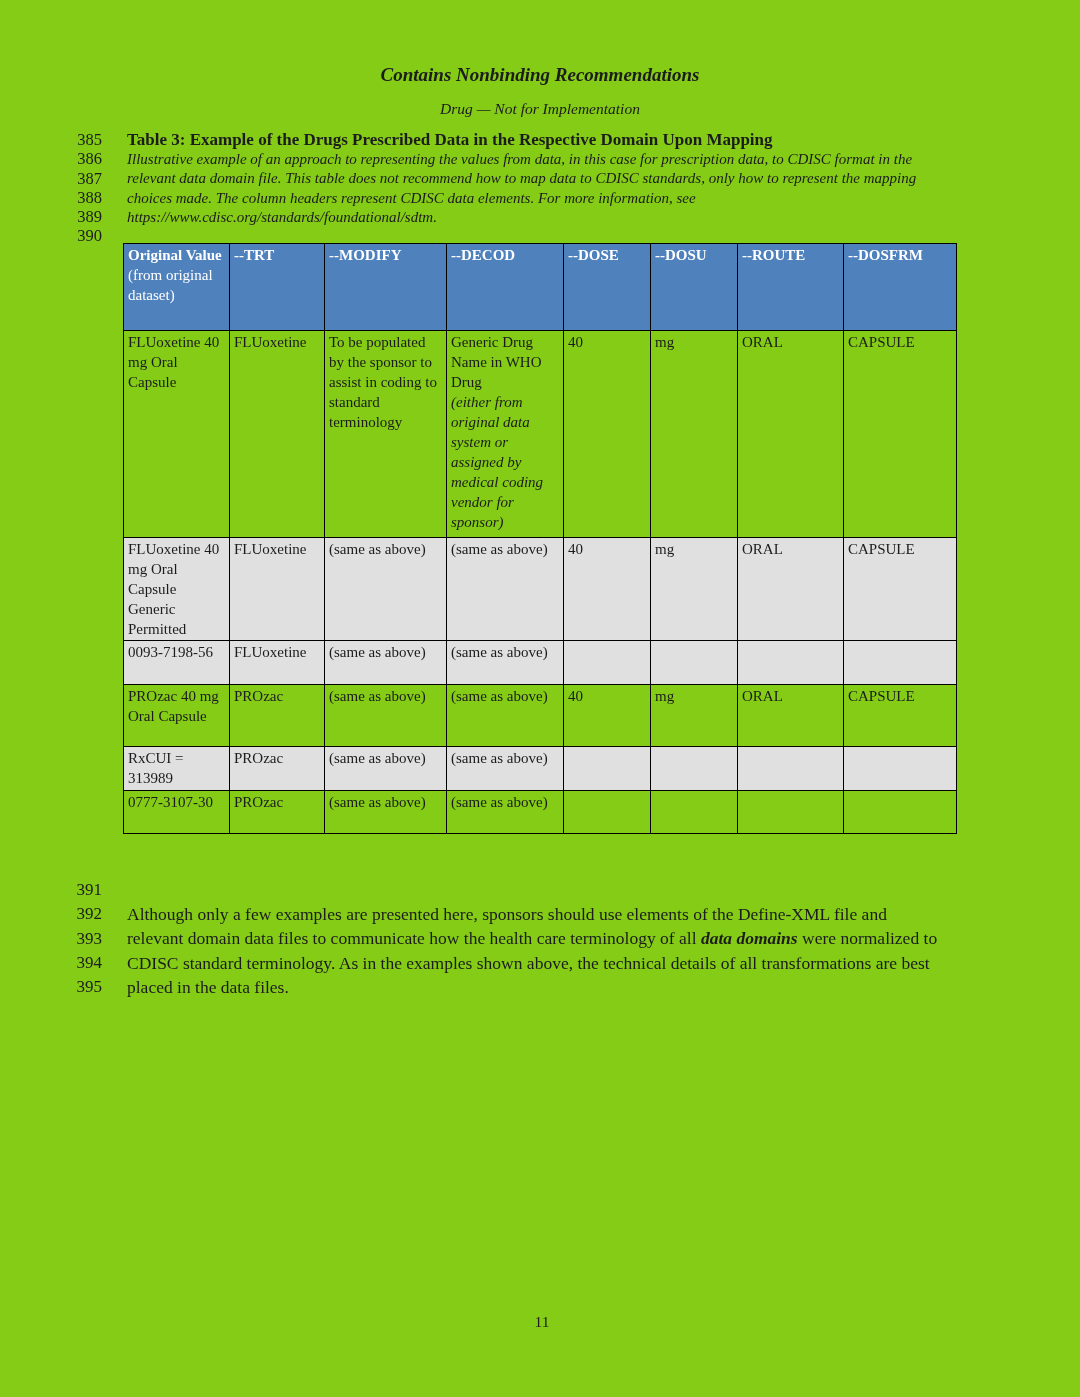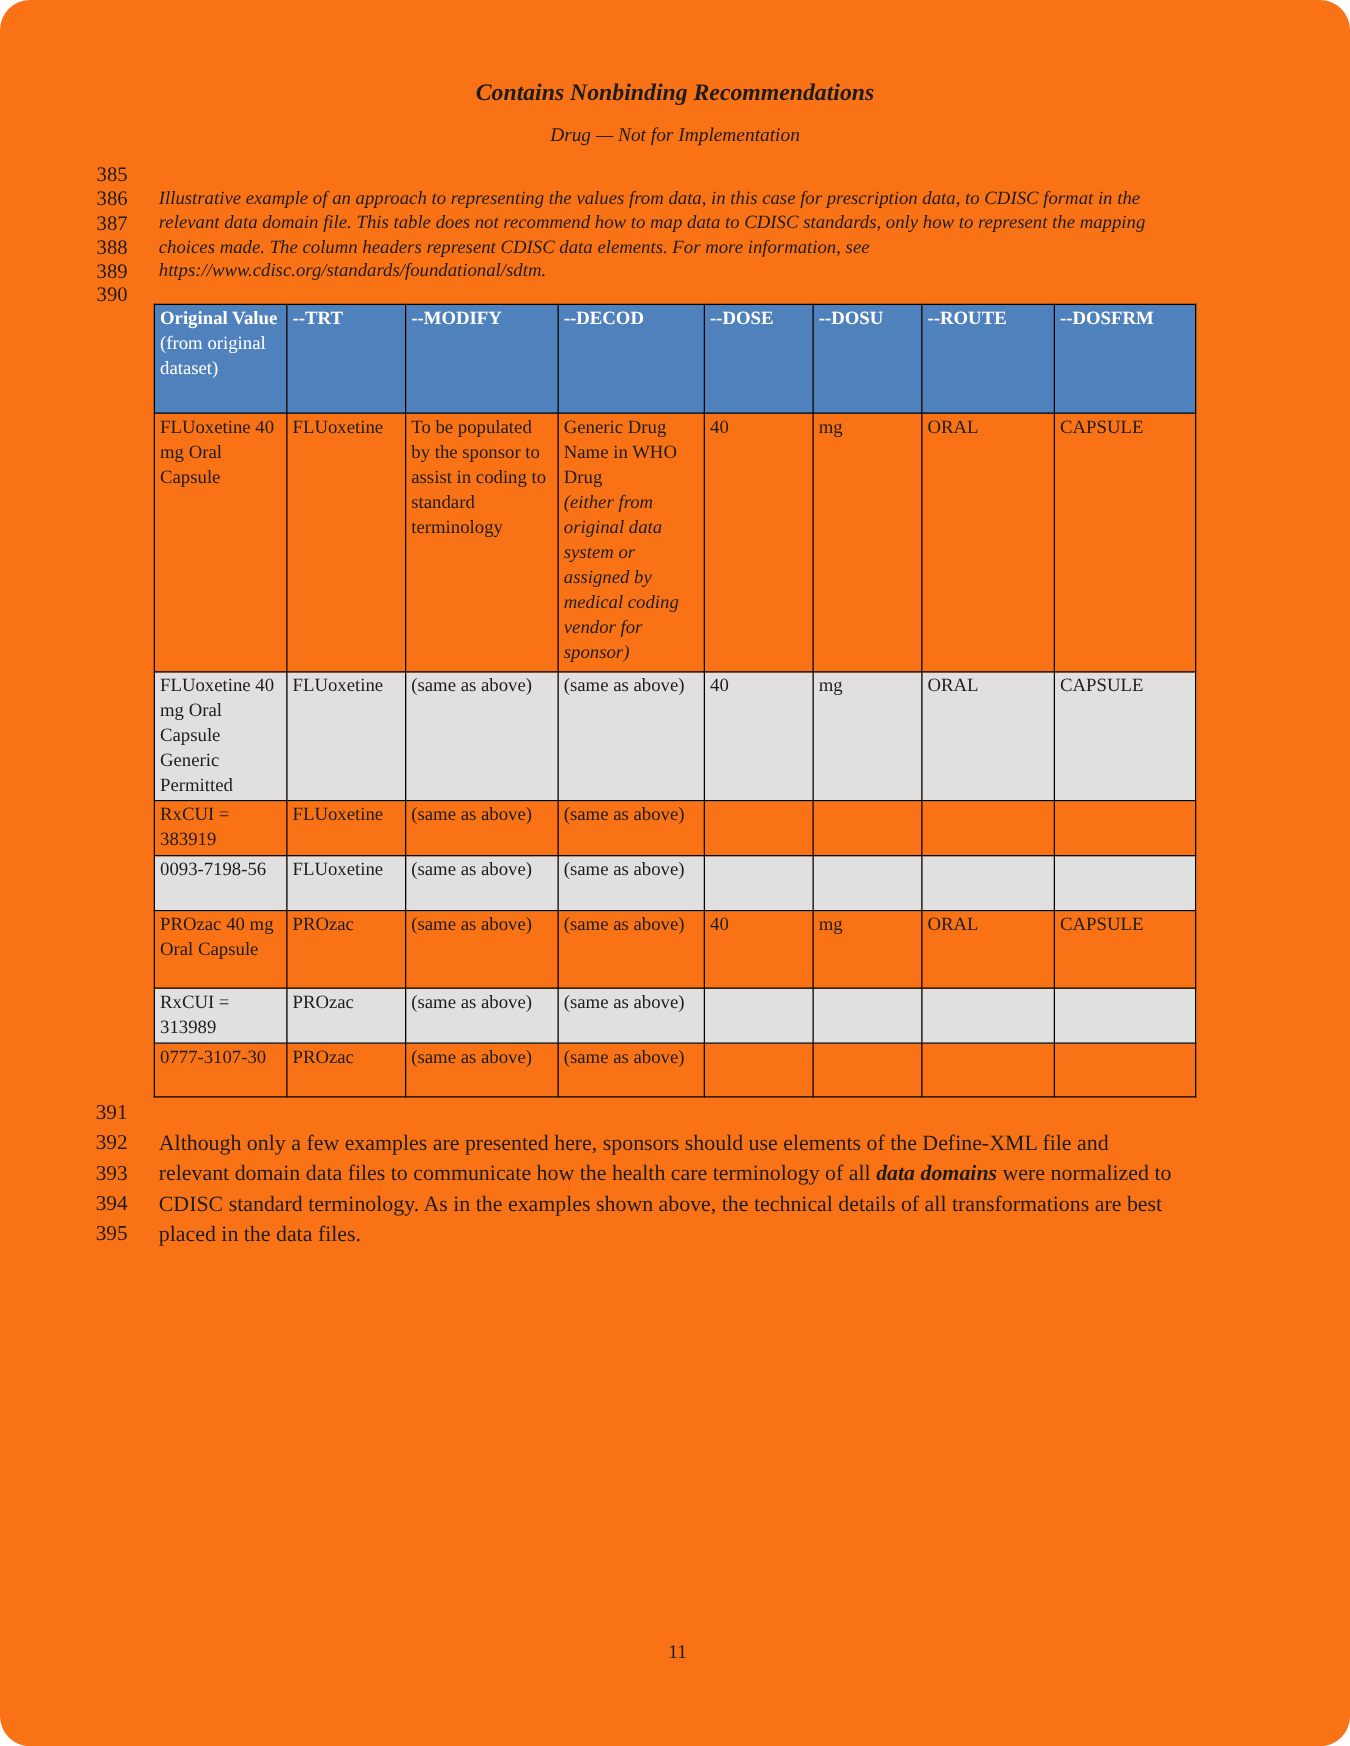--- a/index.html
+++ b/index.html
@@ -7,25 +7,24 @@
     --table-header-text:#ffffff;
     --shaded-row-bg:#e0e0e0;
     --border-color:#000000;
     --text-color:#1c1c1c;
   }
   *{box-sizing:border-box;margin:0;padding:0;}
   html,body{background:#fff;}
   .page{
     position:relative;
     width:1080px;height:1397px;
-    background:#f97316;
+    background:#84cc16;
     font-family:"Liberation Serif","DejaVu Serif",serif;
     color:var(--text-color);
     overflow:hidden;
-    border-radius:24px;
   }
   .hdr1{
     position:absolute;top:64px;left:0;width:100%;
     text-align:center;font-weight:bold;font-style:italic;font-size:19px;
   }
   .hdr2{
     position:absolute;top:100px;left:0;width:100%;
     text-align:center;font-style:italic;font-size:15.5px;
   }
   .linenos{position:absolute;left:62px;width:40px;text-align:right;}
@@ -88,20 +87,21 @@
 
   <div class="linenos top">
     <div>385</div>
     <div>386</div>
     <div>387</div>
     <div>388</div>
     <div>389</div>
     <div>390</div>
   </div>
 
+  <div class="table-title">Table 3: Example of the Drugs Prescribed Data in the Respective Domain Upon Mapping</div>
 
   <div class="table-desc"><span>Illustrative example of an approach to representing the values from data, in this case for prescription data, to CDISC format in the relevant data domain file. This table does not recommend </span><span class="b">how</span><span> to map data to CDISC standards, only how to represent the mapping choices made.  The column headers represent CDISC data elements.  For more information, see https://www.cdisc.org/standards/foundational/sdtm.</span></div>
 
   <table class="data-table">
     <colgroup>
       <col style="width:106px">
         <col style="width:95px">
         <col style="width:122px">
         <col style="width:117px">
       <col style="width:87px">
@@ -135,30 +135,20 @@
       <tr class="r2 shaded">
         <td>FLUoxetine 40 mg Oral Capsule Generic Permitted</td>
         <td>FLUoxetine</td>
         <td>(same as above)</td>
         <td>(same as above)</td>
         <td>40</td>
         <td>mg</td>
         <td>ORAL</td>
         <td>CAPSULE</td>
       </tr>
-      <tr class="r3">
-        <td>RxCUI = 383919</td>
-        <td>FLUoxetine</td>
-        <td>(same as above)</td>
-        <td>(same as above)</td>
-        <td></td>
-        <td></td>
-        <td></td>
-        <td></td>
-      </tr>
       <tr class="r4 shaded">
         <td>0093-7198-56</td>
         <td>FLUoxetine</td>
         <td>(same as above)</td>
         <td>(same as above)</td>
         <td></td>
         <td></td>
         <td></td>
         <td></td>
       </tr>

